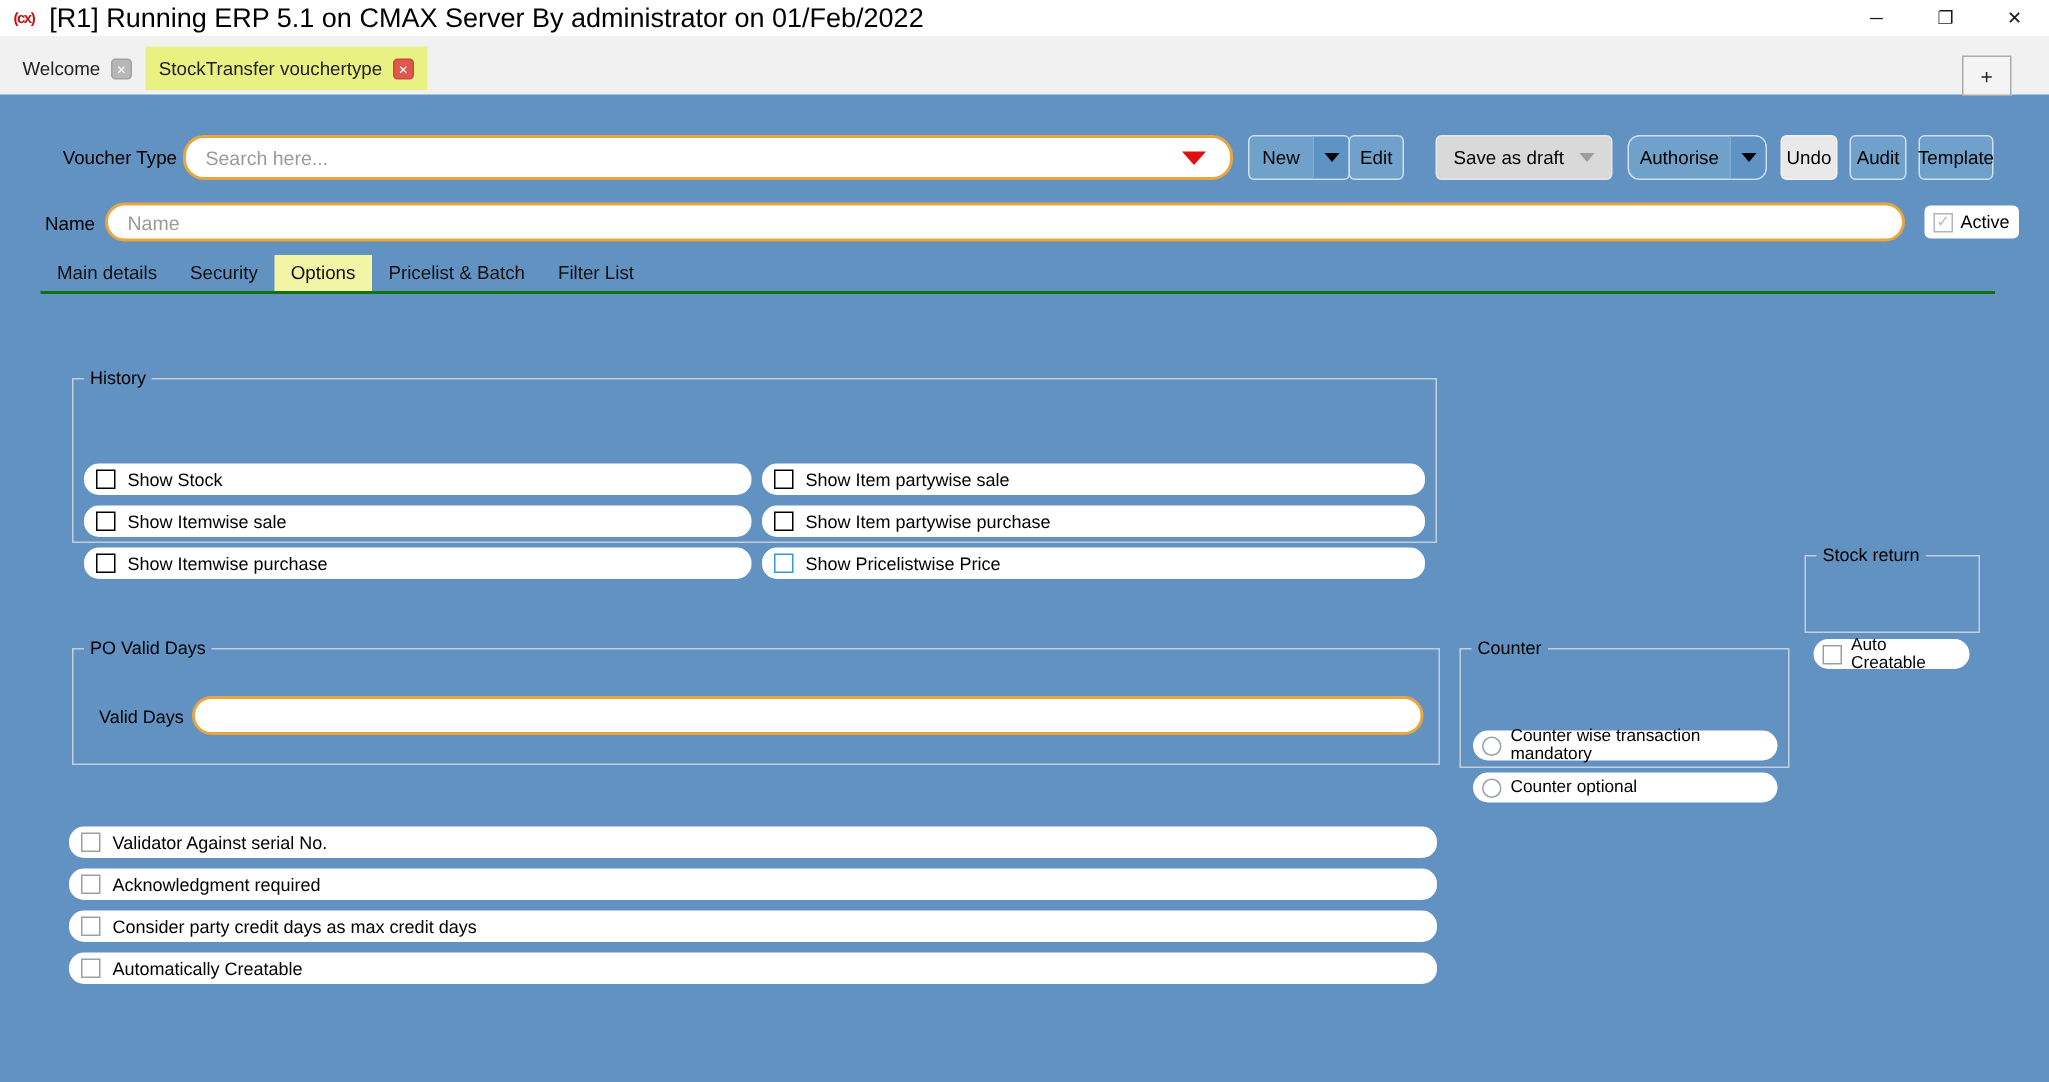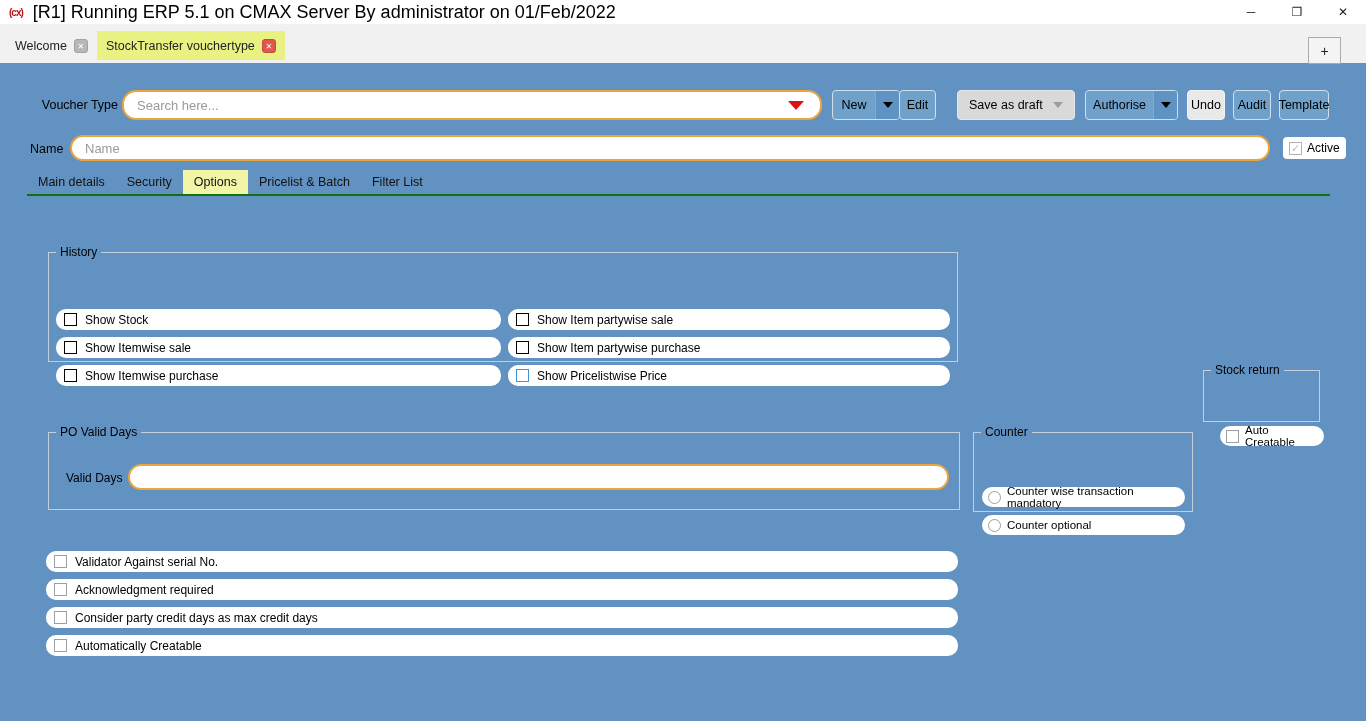--- a/index.html
+++ b/index.html
@@ -100,21 +100,21 @@
           <span class="tri-down"></span>
         </span>
     </div>
     <div class="btn" style="left:899px; top:27px; width:37px;">
       <span>Edit</span>
     </div>
     <div class="btn btn-gray" style="left:957px; top:27px; width:118px;">
       <span>Save as draft</span>
       <span class="tri-down tri-gray"></span>
     </div>
-    <div class="btn btn-split" style="left:1085px; top:27px; width:93px;">
+    <div class="btn btn-split" style="left:1085px; top:27px; width:93px;border-radius:8px;">
       <span class="lbl">Authorise</span>
       <span class="arrow-zone">
           <span class="tri-down"></span>
         </span>
     </div>
     <div class="btn btn-undo" style="left:1187px; top:27px; width:38px;">
       <span>Undo</span>
     </div>
     <div class="btn" style="left:1233px; top:27px; width:38px;">
       <span>Audit</span>
@@ -164,21 +164,21 @@
         <span>Show Item partywise purchase</span>
       </div>
       <div class="pill" style="left:459px; top:79px; width:442px;">
         <span class="cbx blue"></span>
         <span>Show Pricelistwise Price</span>
       </div>
     </div>
 
     <div class="group" style="left:1203px; top:307px; width:117px; height:52px;">
       <span class="group-title">Stock return</span>
-      <div class="pill" style="left:16px; top:22px; width:104px; font-size:11.5px; gap:6px; padding:0 6px; height:20px;">
+      <div class="pill" style="left:5px; top:22px; width:104px; font-size:11.5px; gap:6px; padding:0 6px; height:20px;">
         <span class="cbx gray"></span>
         <span>Auto Creatable</span>
       </div>
     </div>
 
     <div class="group" style="left:48px; top:369px; width:912px; height:78px;">
       <span class="group-title">PO Valid Days</span>
       <span class="field-label" style="left:17px; top:38px; font-size:12px;">Valid Days</span>
       <input class="rounded-input" style="left: 79px; top: 31px; width: 821px; height: 26px; padding: 0px 12px; border-radius: 13px;" value="">
     </div>

